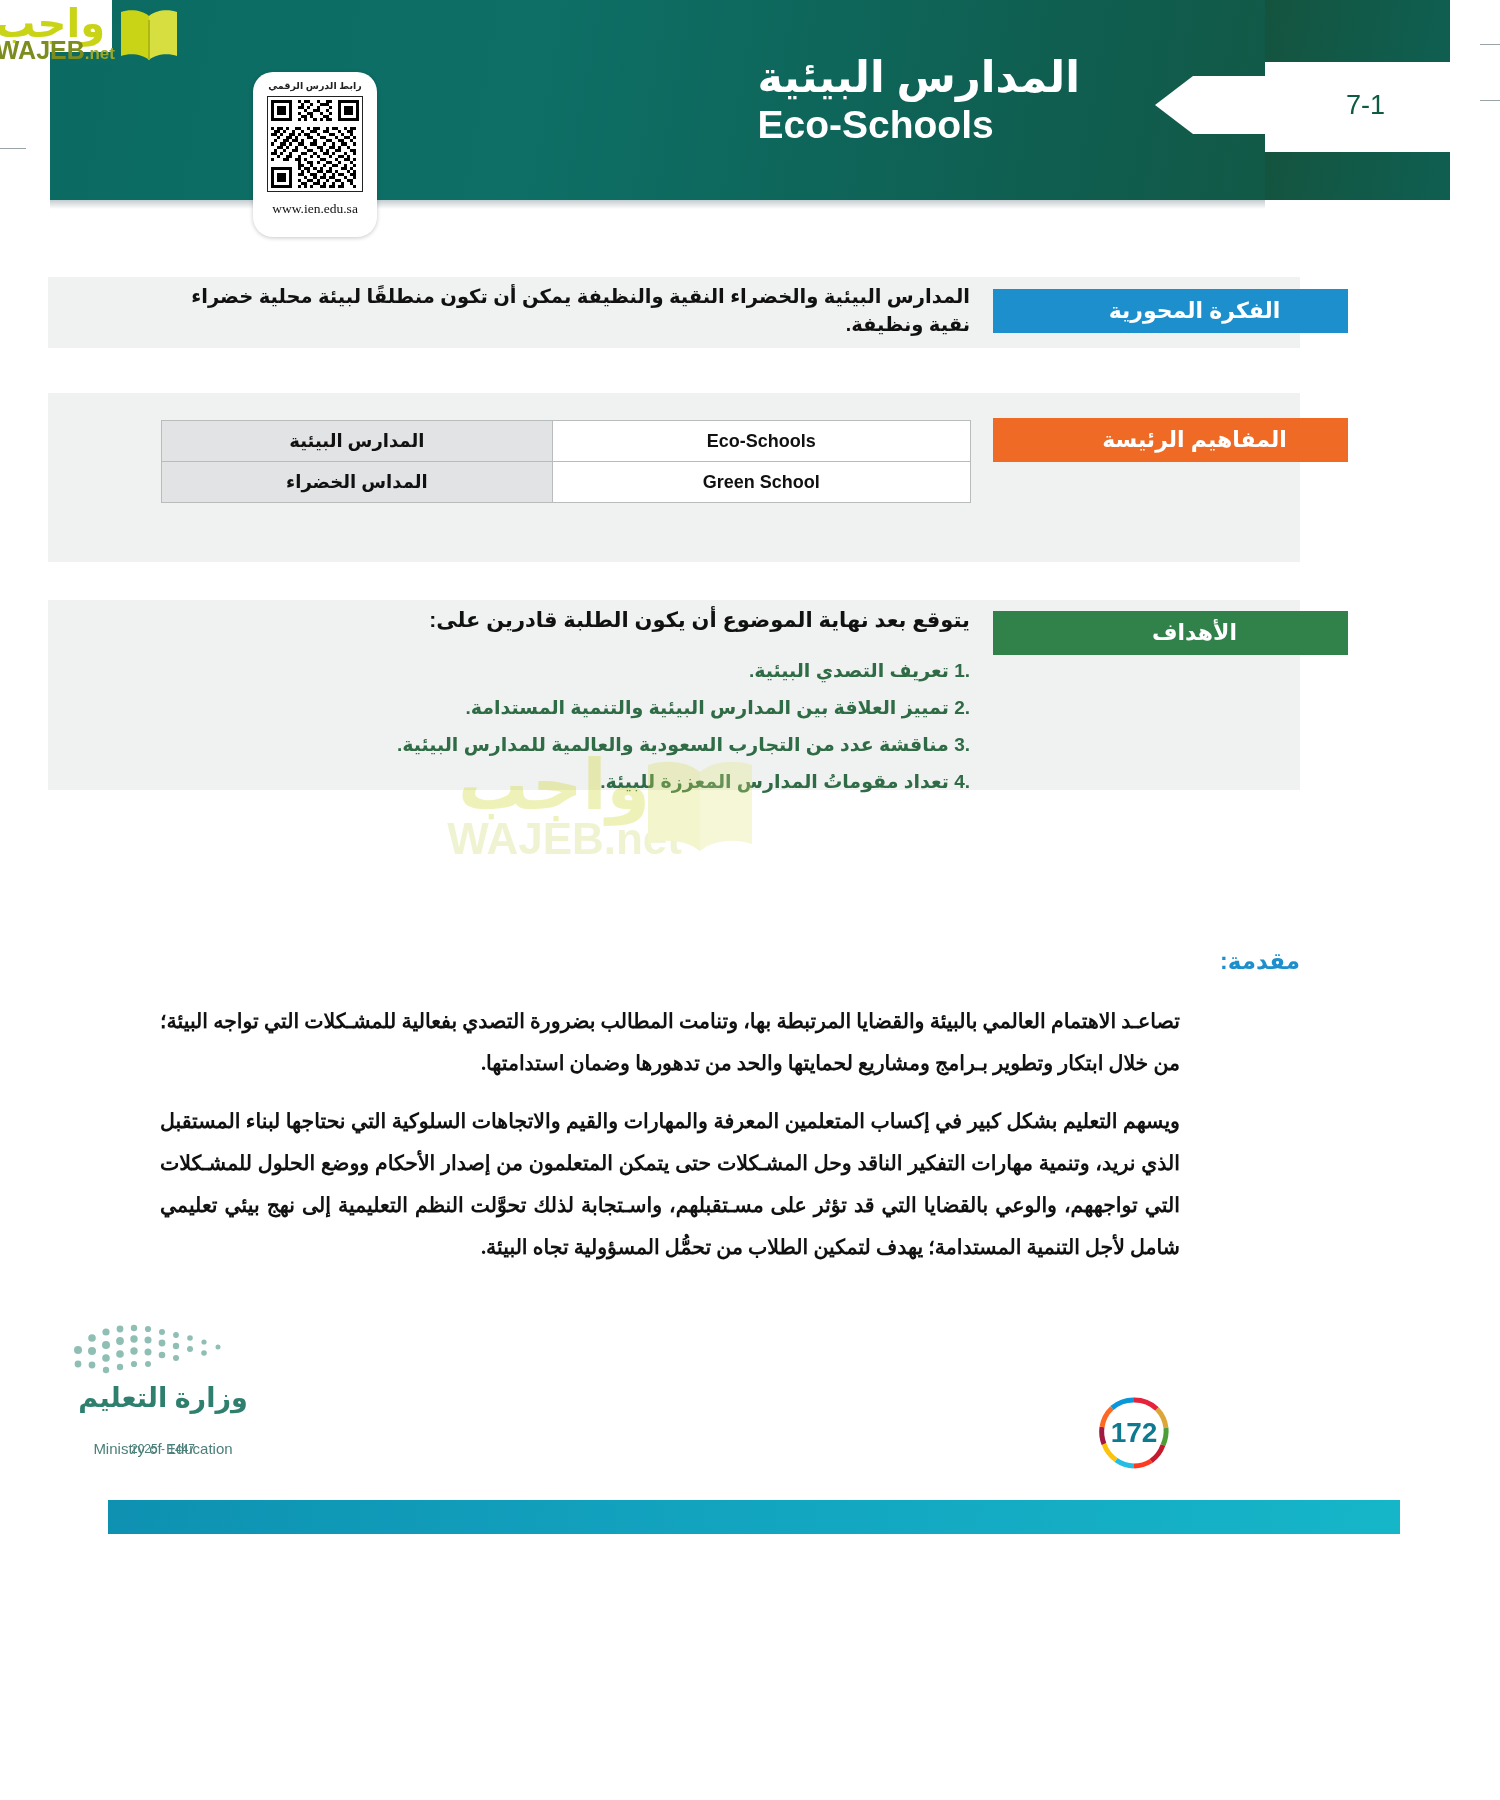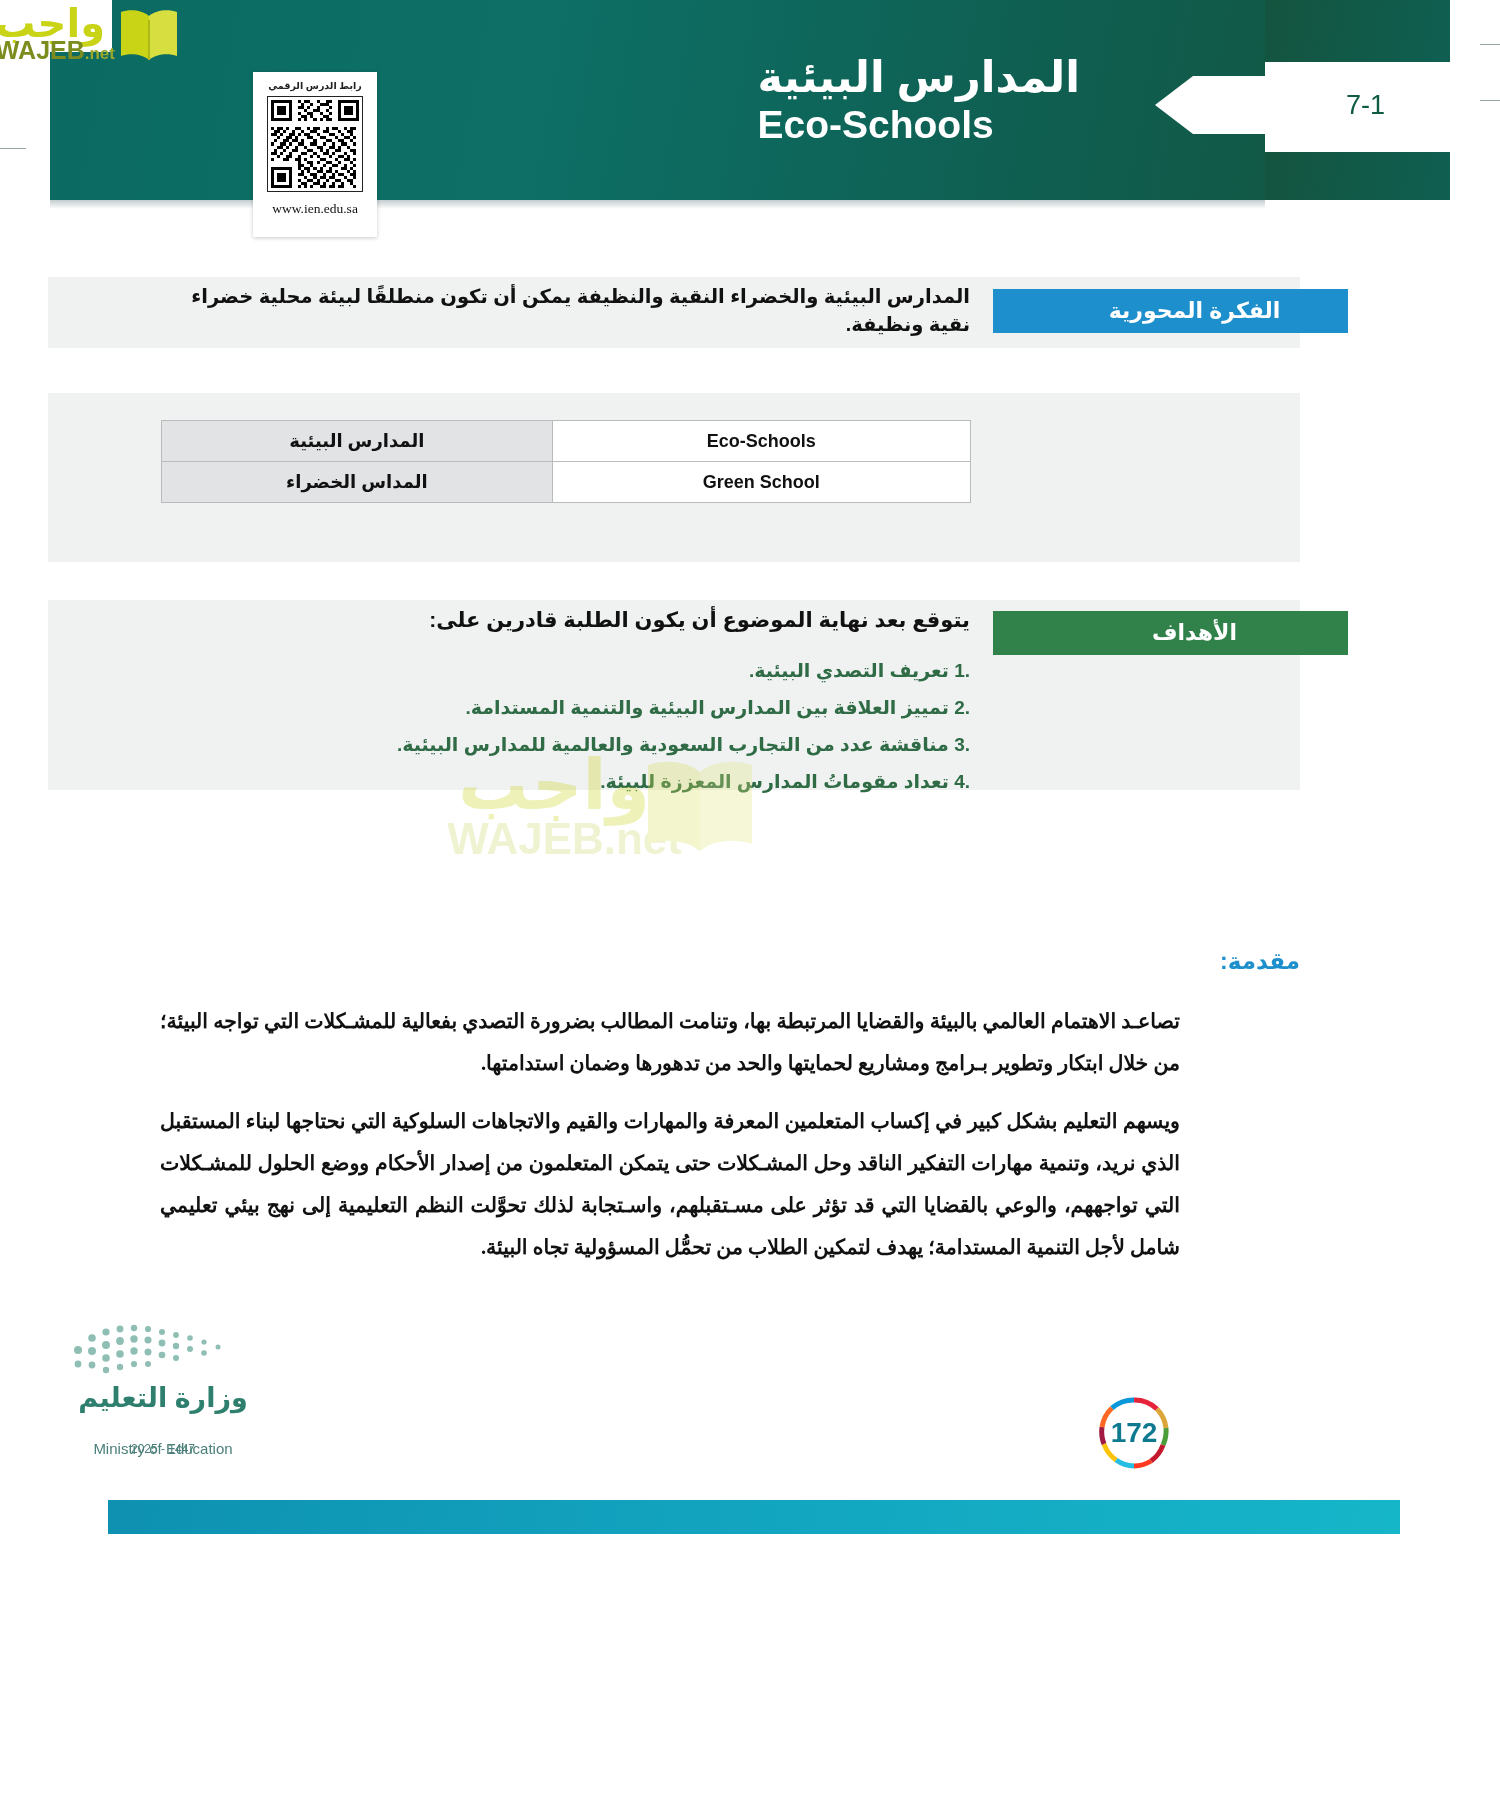--- a/index.html
+++ b/index.html
@@ -77,21 +77,21 @@
     font-weight:bold;direction:ltr;font-family:"Liberation Sans",sans-serif;
   }
   .wajeb-net .dotnet{font-size:17px;color:#9aa82b;}
   .wajeb-book{position:absolute;left:108px;top:4px;width:66px;height:58px;}
 
   
   .qr-card{
     position:absolute;left:253px;top:72px;width:124px;height:165px;
     background:#ffffff;box-shadow:0 1px 4px rgba(0,0,0,.22);
     display:flex;flex-direction:column;align-items:center;
-    padding-top:8px;box-sizing:border-box;
+    padding-top:8px;box-sizing:border-box;border-radius:20px;
   }
   .qr-caption{font-size:9.5px;color:#222;font-weight:bold;margin-bottom:5px;}
   .qr-box{width:96px;height:96px;background:#fff;border:1px solid #222;padding:3px;box-sizing:border-box;}
   .qr-url{font-size:13.5px;color:#111;margin-top:9px;direction:ltr;font-family:"Liberation Serif",serif;}
 
   
   .panel{
     position:absolute;background:#f0f1f1;
   }
   .panel-core{left:48px;top:277px;width:1252px;height:71px;}
@@ -446,20 +446,21 @@
       </svg>
     </div>
     <div class="qr-url">www.ien.edu.sa</div>
   </div>
 
   <div class="panel panel-core"></div>
   <div class="tag tag-core">الفكرة المحورية</div>
   <div class="core-text">المدارس البيئية والخضراء النقية والنظيفة يمكن أن تكون منطلقًا لبيئة محلية خضراء نقية ونظيفة.</div>
 
   <div class="panel panel-concepts"></div>
+  <div class="tag tag-concepts">المفاهيم الرئيسة</div>
   <table class="concepts-table">
     <tbody>
       <tr>
         <td class="en">Eco-Schools</td>
         <td class="ar">المدارس البيئية</td>
       </tr>
       <tr>
         <td class="en">Green School</td>
         <td class="ar">المداس الخضراء</td>
       </tr>

